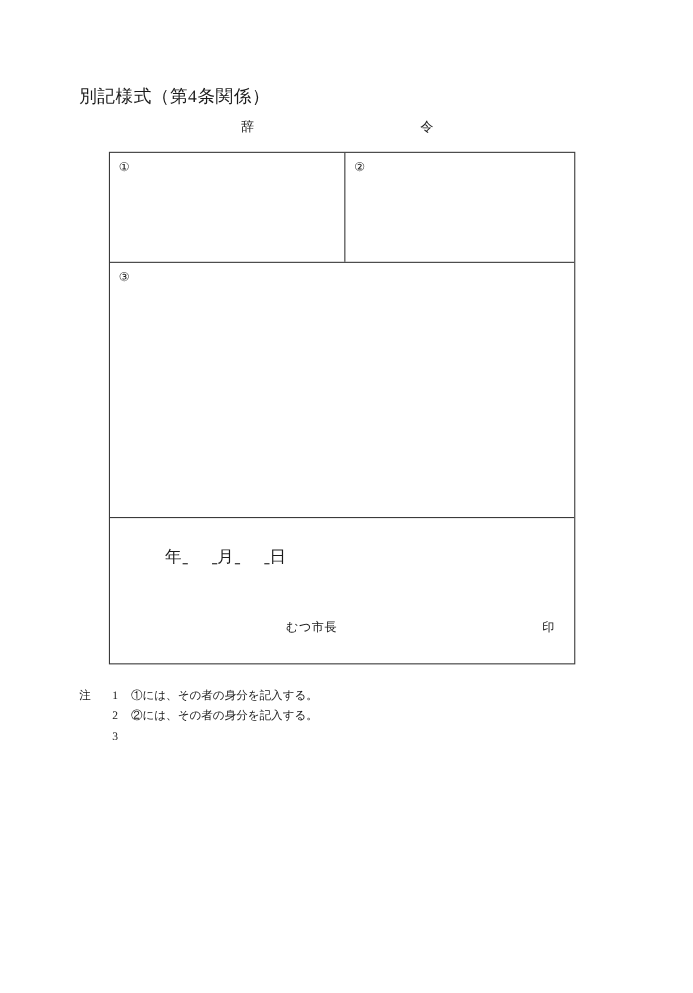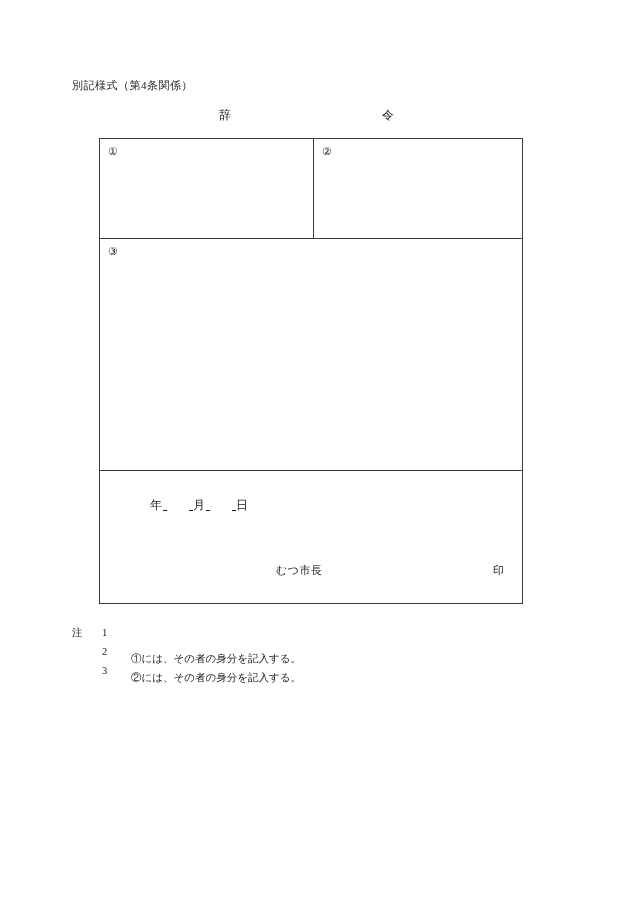--- a/index.html
+++ b/index.html
@@ -22,21 +22,21 @@
     top: 0;
     width: 630px;
     height: 903px;
     background: #ffffff;
   }
 
   .form-heading {
     position: absolute;
     left: 72px;
     top: 78px;
-    font-size: 11px;
+    font-size: 16px;
     letter-spacing: 0.5px;
     white-space: nowrap;
   }
 
   .title-row {
     position: absolute;
     left: 99px;
     top: 107px;
     width: 424px;
     height: 20px;
@@ -109,30 +109,30 @@
     top: 332px;
     width: 100%;
     bottom: 0;
     box-sizing: border-box;
   }
 
   .date-line {
     position: absolute;
     left: 50px;
     top: 26px;
-    font-size: 12px;
+    font-size: 15px;
     letter-spacing: 1px;
     text-decoration: underline;
   }
   .date-line span { display: inline-block; }
   .date-gap { width: 22px; }
 
   .signature-line {
     position: absolute;
-    left: 16px;
+    left: 0;
     right: 0;
     top: 92px;
     height: 18px;
     font-family: Liberation Mono, monospace;
   }
   .mayor {
     position: absolute;
     left: 160px;
     top: 0;
     font-size: 11px;
@@ -163,23 +163,22 @@
     left: 0;
     top: 0;
   }
   .note-num {
     position: absolute;
     left: 30px;
     top: 0;
   }
   .note-text {
     position: absolute;
-    left: 59px;
-    top: 0;
-    margin-top: 26px;
+    left: 47px;
+    top: 0;
   }
 </style>
 </head>
 <body>
 
 <div class="page">
 
   <div class="form-heading">別記様式（第4条関係）</div>
 
   <div class="title-row">

